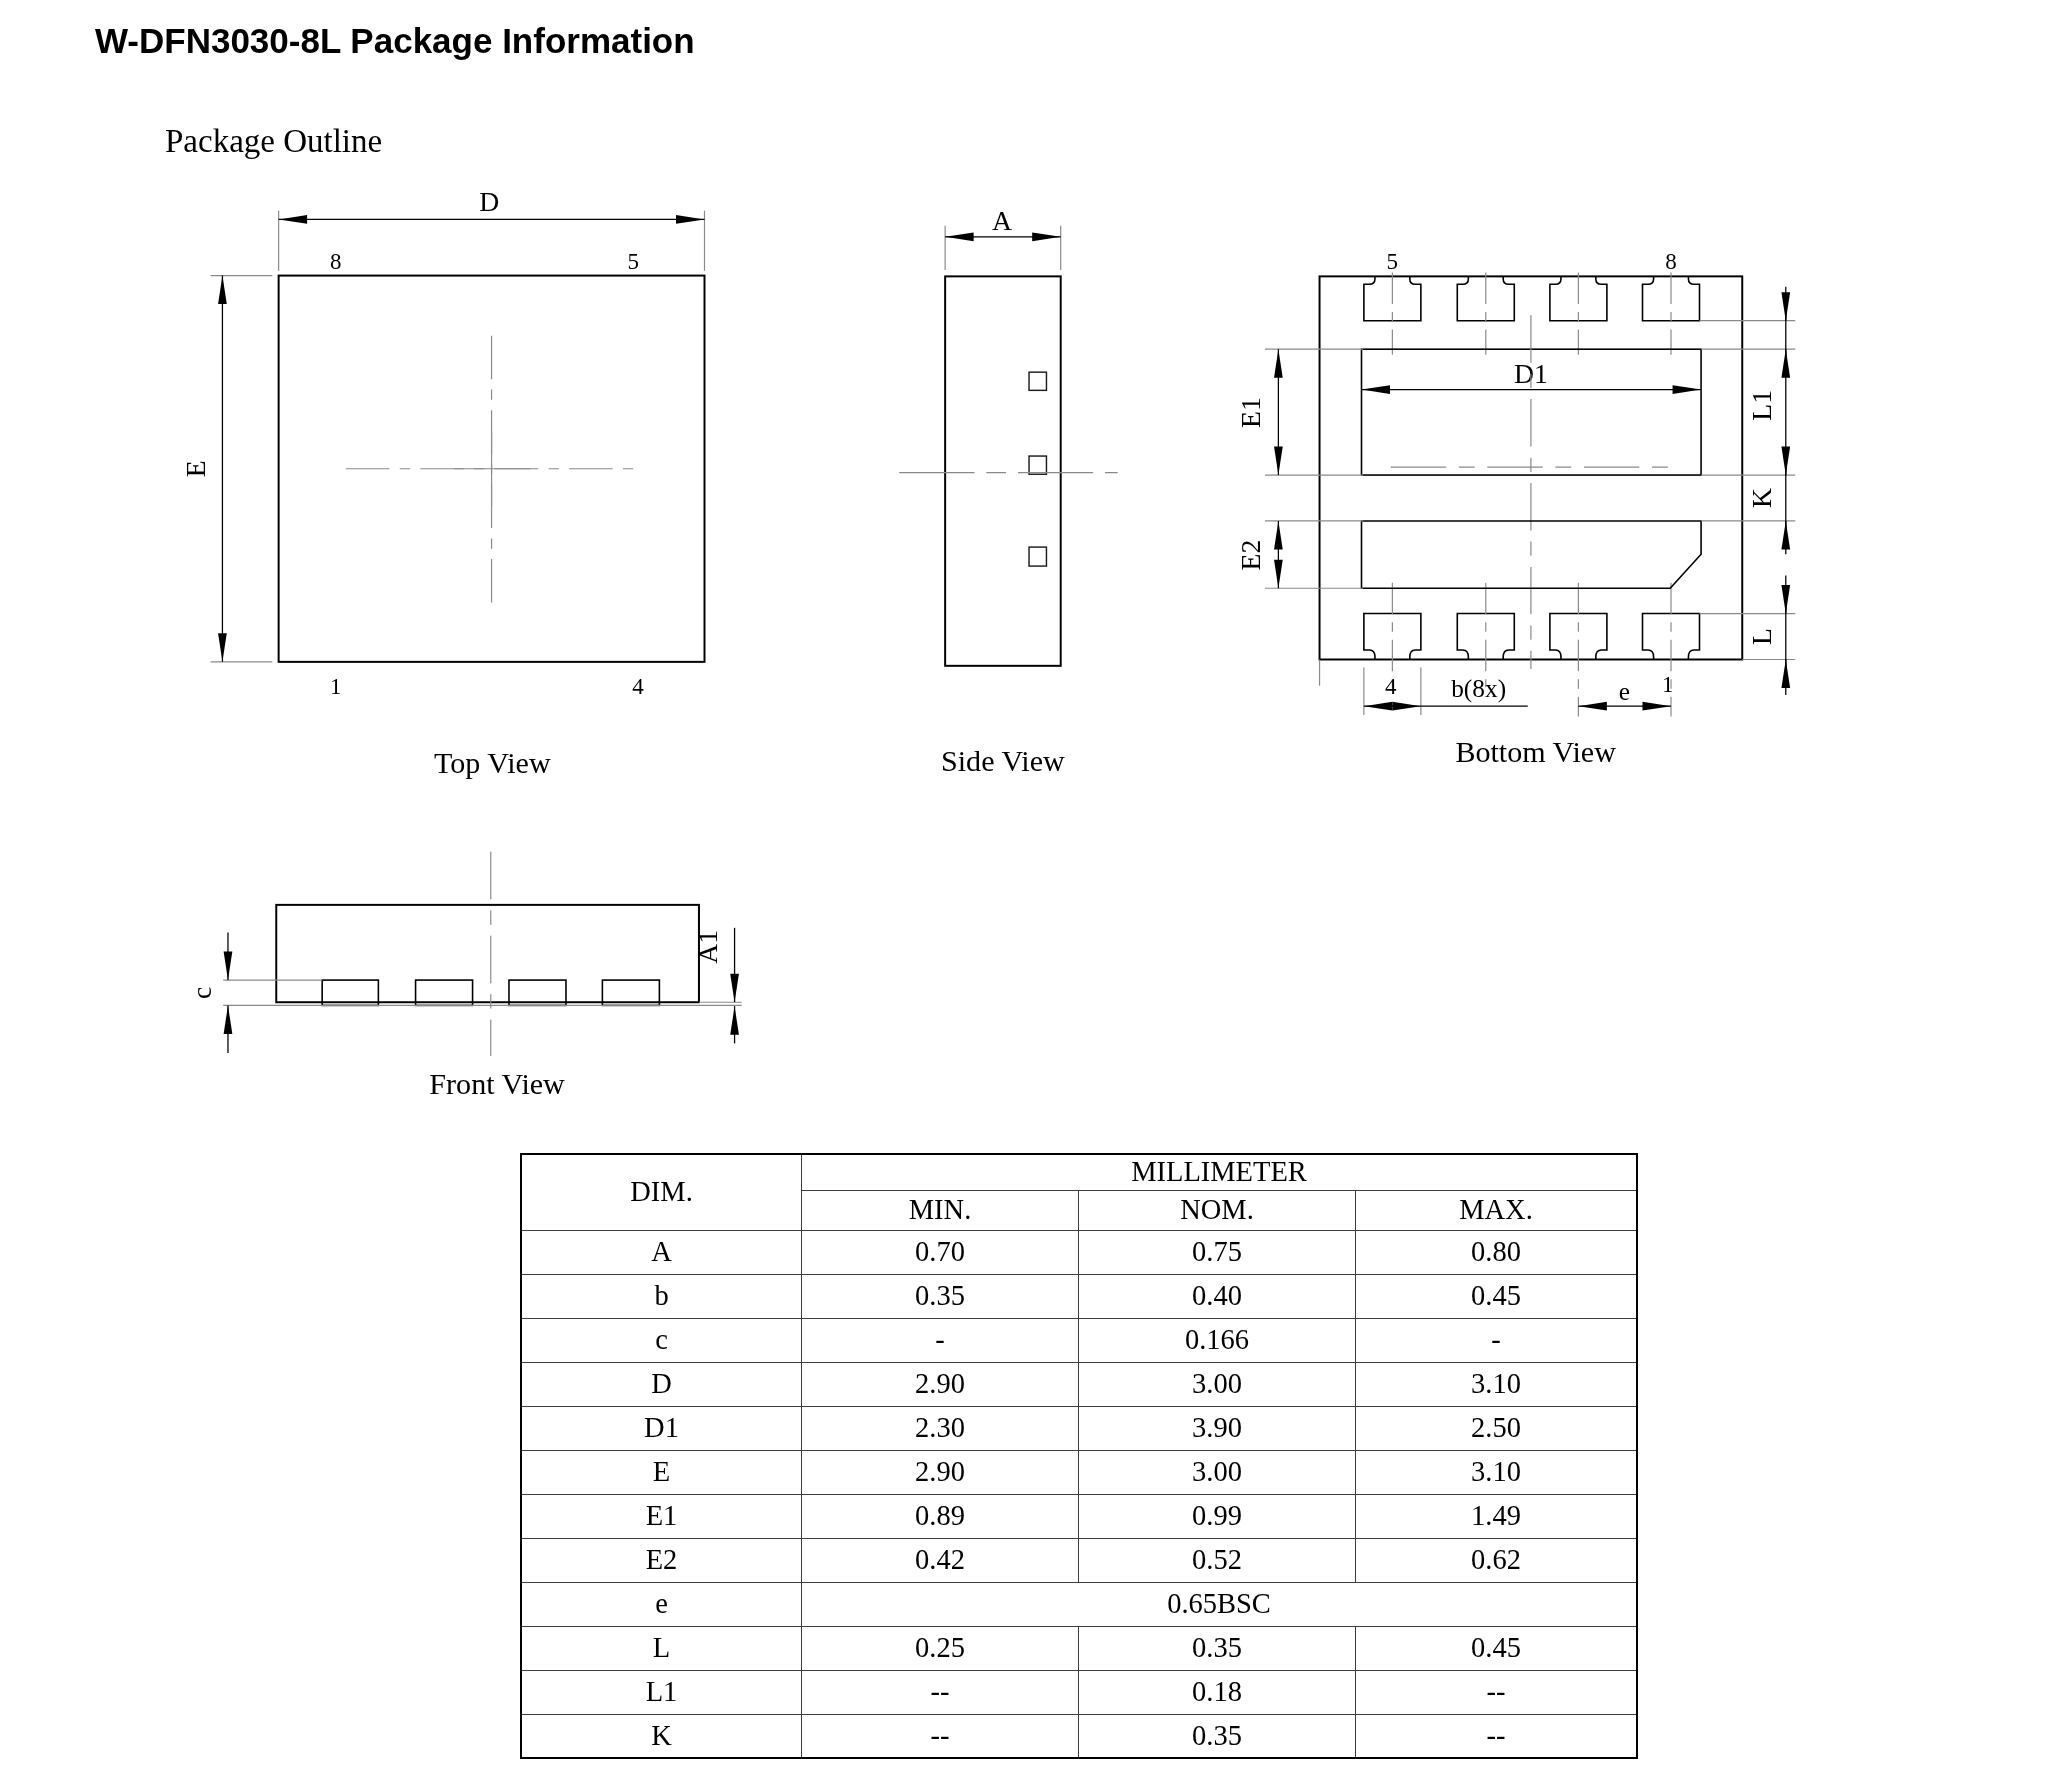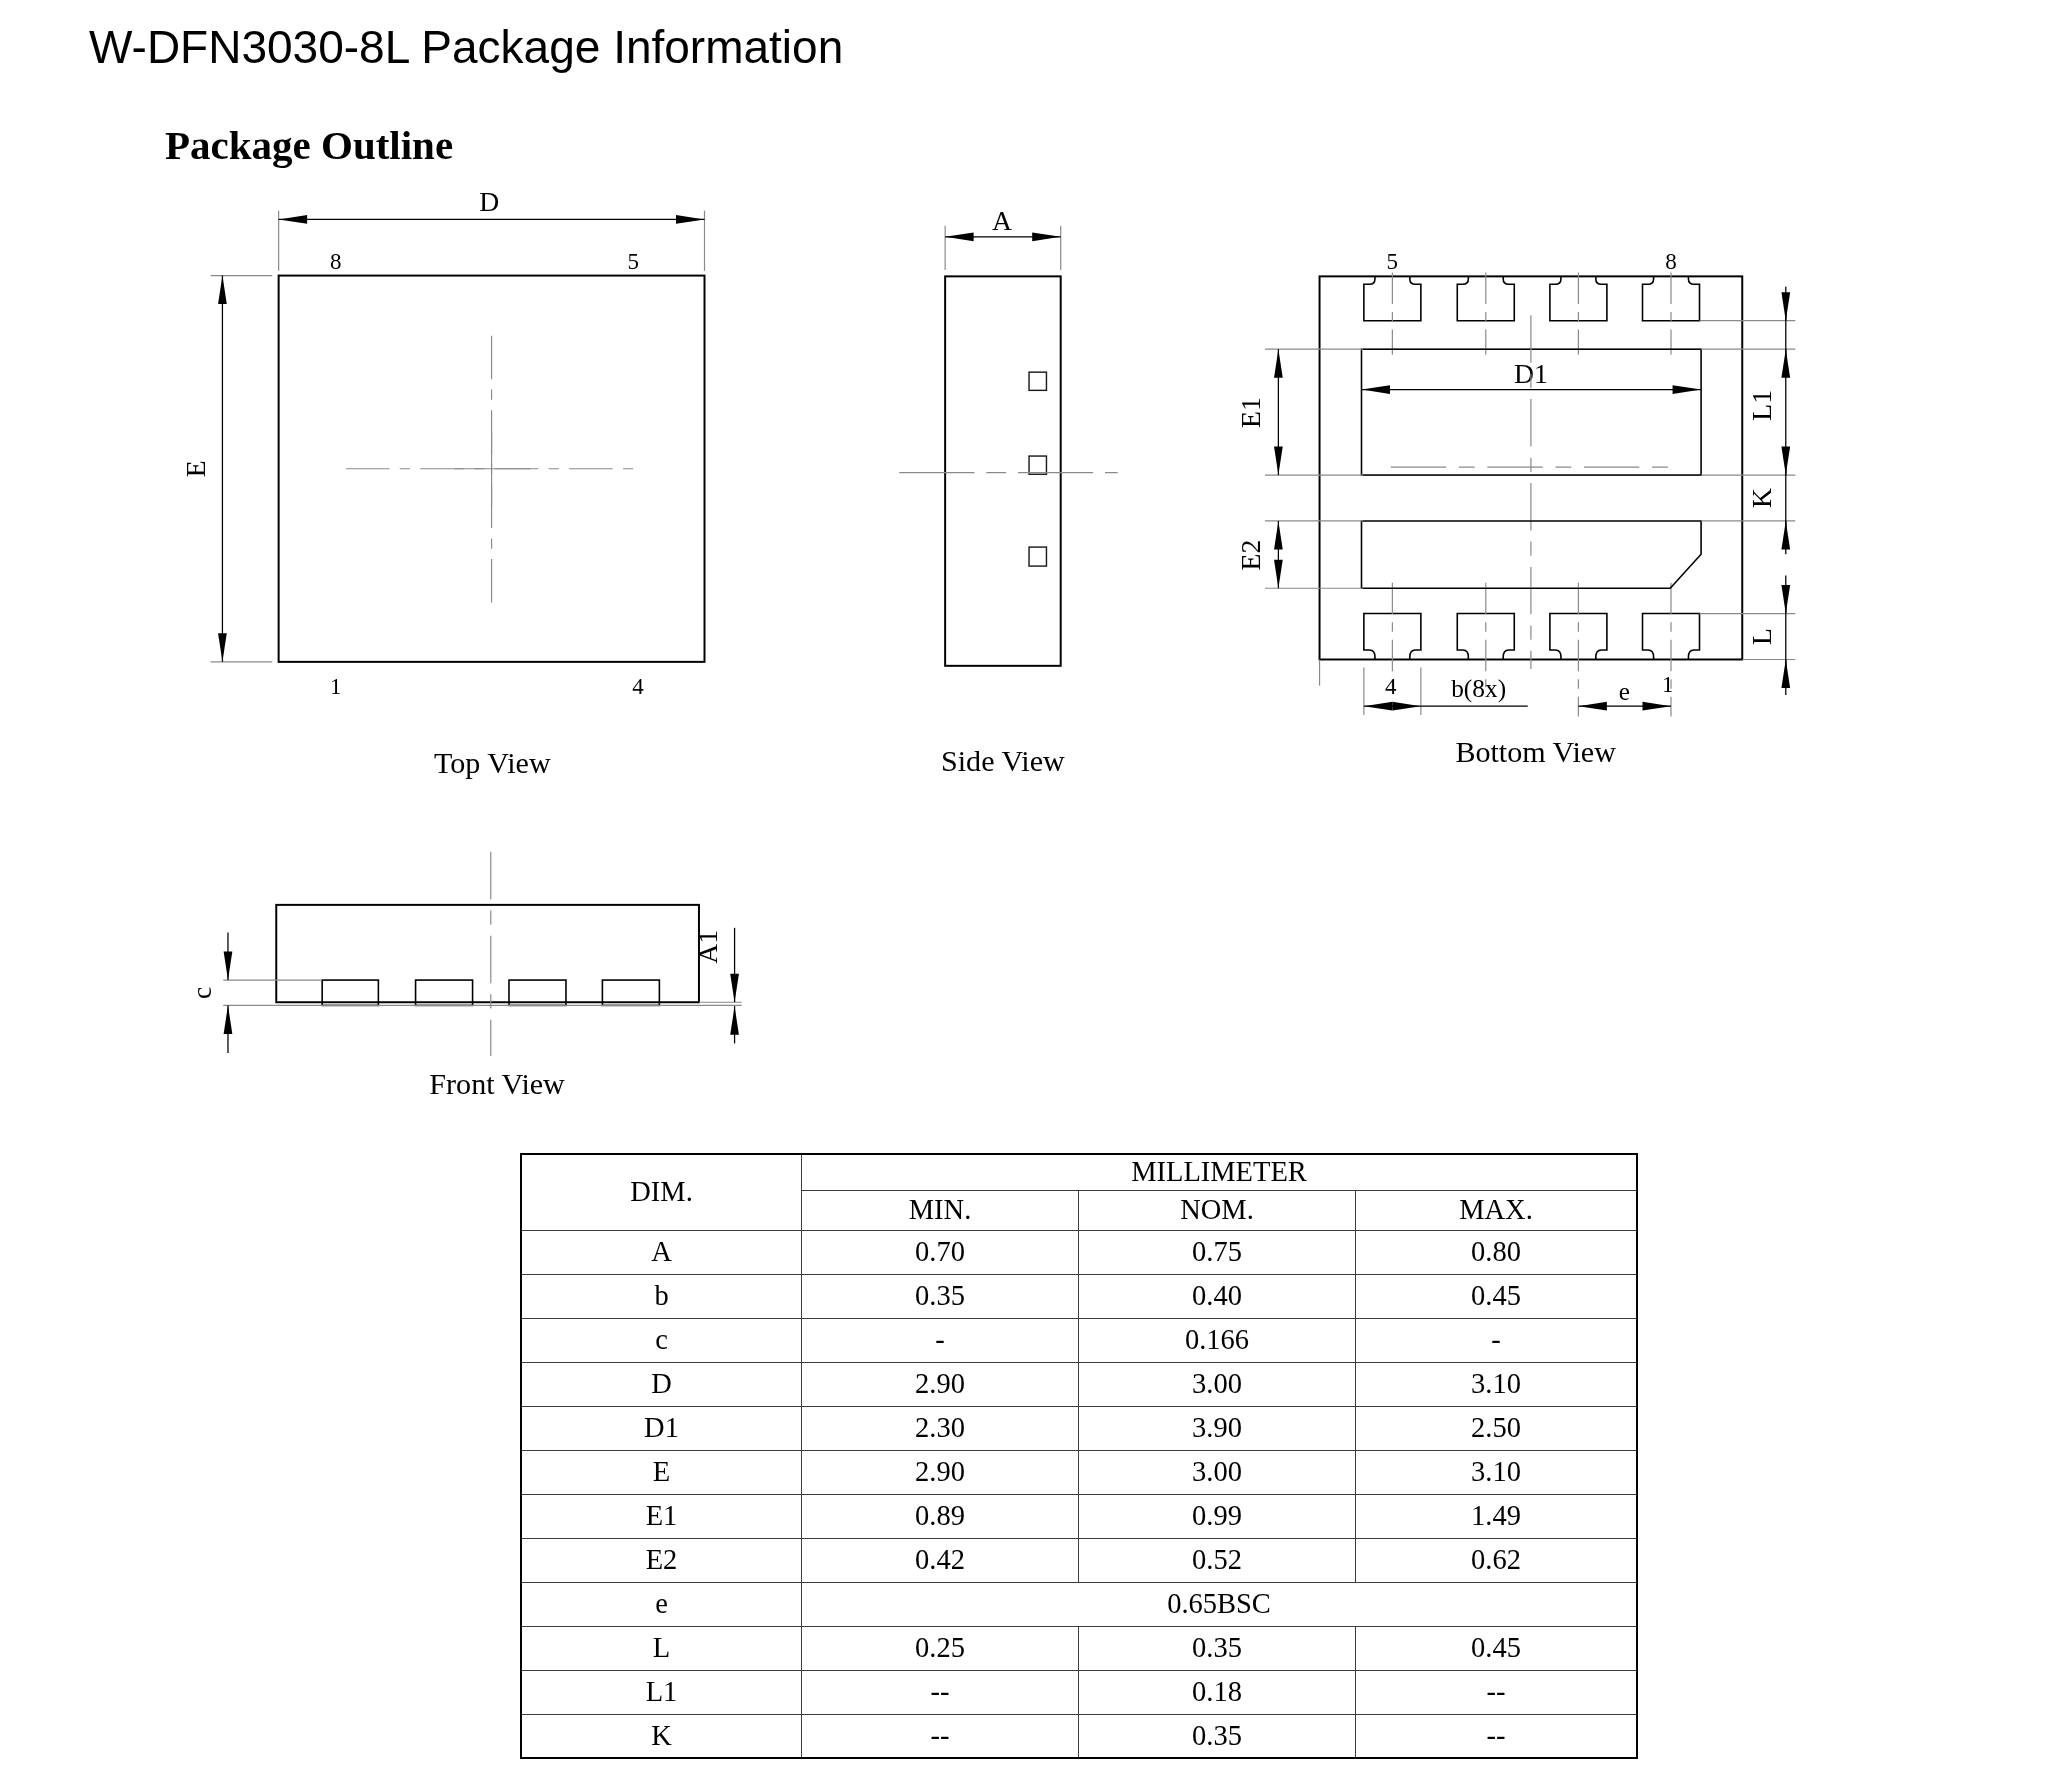--- a/index.html
+++ b/index.html
@@ -1,18 +1,18 @@
 <!DOCTYPE html>
 <html style="font-size:12.7px"><head>
 <meta charset="utf-8">
 <style>
   html,body{margin:0;padding:0;background:#ffffff;}
   body{width:2066px;height:1780px;position:relative;font-family:"Liberation Serif",serif;color:#000;overflow:hidden;}
-  .doc-title{position:absolute;left:89px;top:22px;font-family:"Liberation Sans",sans-serif;font-weight:normal;font-size:46px;line-height:1.1;}
-  .section-title{position:absolute;left:165px;top:123px;font-family:"Liberation Serif",serif;font-weight:bold;font-size:41px;line-height:1.1;}
+  .doc-title{position:absolute;left:95px;top:22px;font-family:"Liberation Sans",sans-serif;font-weight:bold;font-size:35px;line-height:1.1;}
+  .section-title{position:absolute;left:165px;top:123px;font-family:"Liberation Serif",serif;font-weight:normal;font-size:33px;line-height:1.1;}
   svg{position:absolute;left:0;top:0;}
   .ol{fill:none;stroke:#000;stroke-width:2.5;}
   .o2{fill:none;stroke:#000;stroke-width:2;}
   .thin{fill:none;stroke:#1a1a1a;stroke-width:1.8;}
   .ref{stroke:#8a8a8a;stroke-width:1.5;fill:none;}
   .cl{stroke:#8a8a8a;stroke-width:1.5;fill:none;}
   .dim{stroke:#000;stroke-width:1.6;fill:none;}
   text{fill:#000;}
   .lbl{font:35px "Liberation Serif",serif;}
   .sm{font:32px "Liberation Serif",serif;}

